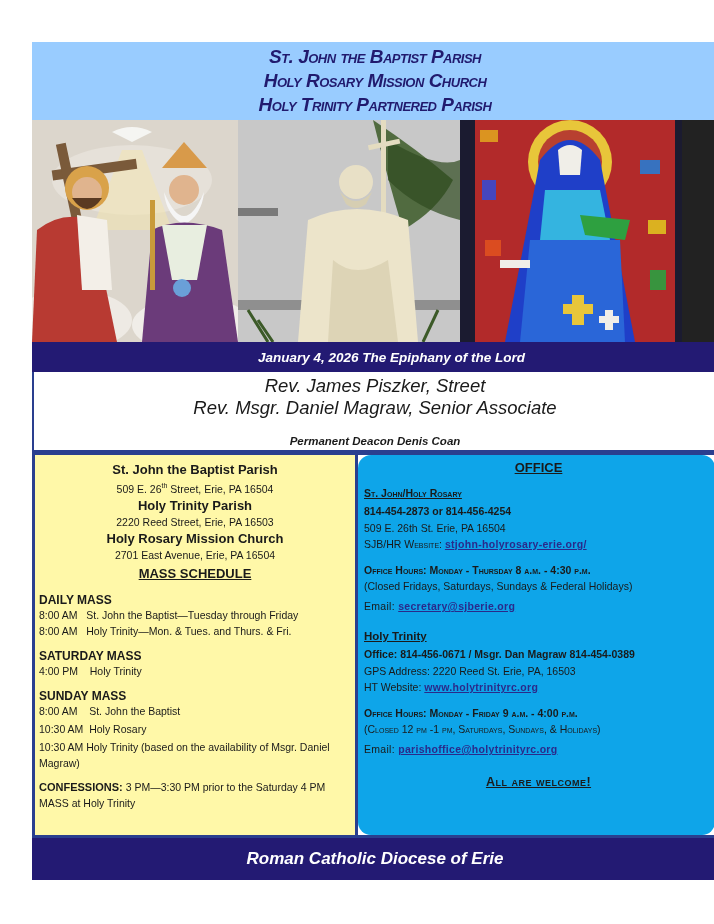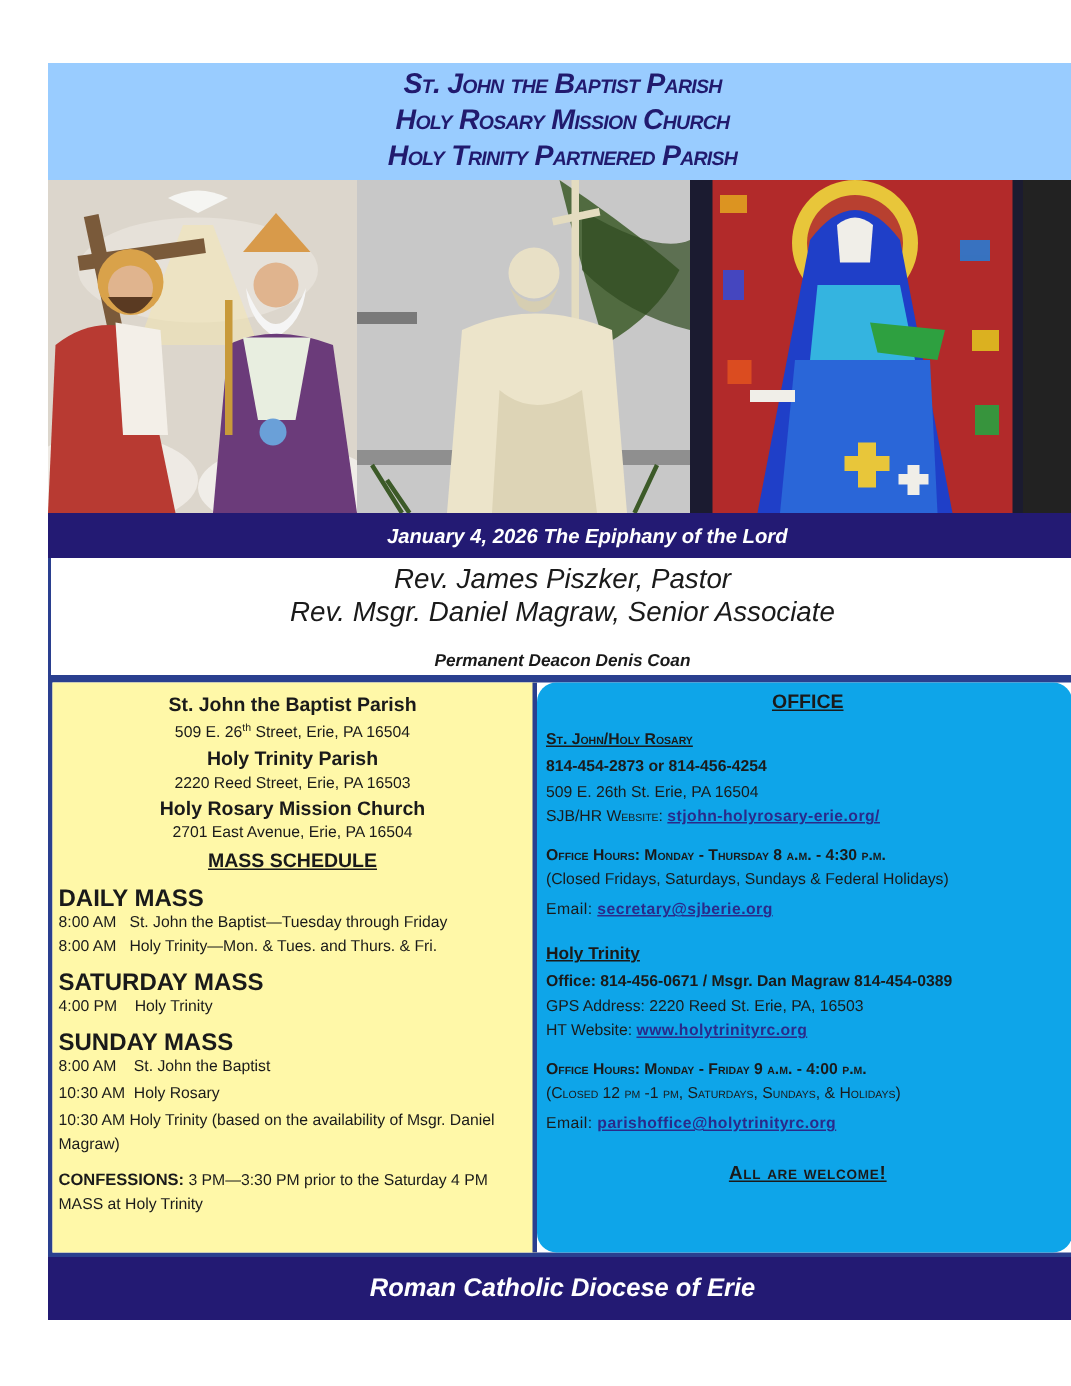--- a/index.html
+++ b/index.html
@@ -24,21 +24,21 @@
     .clergy .deacon { font-style: italic; font-weight: bold; font-size: 11.5px; margin-top: 16px; }
 
     .columns { display: flex; height: 386px; border: 3px solid #2a3f8f; border-top: 3px solid #2a3f8f; box-sizing: border-box; }
     .col-left { width: 323px; background: #fff8a8; border-right: 3px solid #2a3f8f; box-sizing: border-box; padding: 6px 4px 0 4px; color: #1a1a1a; font-size: 10.5px; }
     .col-right { flex: 1; background: #0ea5e9; padding: 4px 2px 0 6px; color: #1a1a1a; font-size: 10.5px; border-radius: 13px; }
 
     .center { text-align: center; }
     .parish-name { font-weight: bold; font-size: 13px; line-height: 17px; }
     .parish-addr { font-size: 10.5px; line-height: 16px; }
     .section-title { font-weight: bold; font-size: 13px; text-decoration: underline; margin-top: 2px; line-height: 18px; }
-    .mass-head { font-weight: bold; font-size: 16px; margin-top: 10px; line-height: 14px; }
+    .mass-head { font-weight: bold; font-size: 12px; margin-top: 10px; line-height: 14px; }
     .mass-line { font-size: 10.5px; line-height: 16px; white-space: pre; }
     .mass-line.wrap { white-space: normal; }
     .mass-gap { margin-top: 2px; }
     .conf { margin-top: 8px; font-size: 10.5px; line-height: 16px; }
     .conf b { font-weight: bold; font-size: 11px; }
 
     .office-title { font-weight: bold; font-size: 13px; text-decoration: underline; text-align: center; line-height: 18px; }
     .sub-head { font-weight: bold; font-size: 10.5px; text-decoration: underline; font-variant: small-caps; margin-top: 8px; line-height: 16px; }
     .sub-head.ht { font-variant: normal; font-size: 11.5px; margin-top: 14px; }
     .bold-line { font-weight: bold; font-size: 10.5px; line-height: 17px; margin-top: 2px; }
@@ -127,21 +127,21 @@
         <rect x="40" y="140" width="30" height="8" fill="#f0eee8"></rect>
         <rect x="145" y="190" width="8" height="20" fill="#f0eee8"></rect>
         <rect x="139" y="196" width="20" height="7" fill="#f0eee8"></rect>
       </svg>
     </div>
   </div>
 
   <div class="date-banner">January 4, 2026  The Epiphany of the Lord</div>
 
   <div class="clergy">
-    <div class="pastor">Rev. James Piszker, Pastor</div>
+    <div class="pastor">Rev. James Piszker, Street</div>
     <div class="assoc">Rev. Msgr. Daniel Magraw, Senior Associate</div>
     <div class="deacon">Permanent Deacon Denis Coan</div>
   </div>
 
   <div class="columns">
     <div class="col-left">
       <div class="center">
         <div class="parish-name">St. John the Baptist Parish</div>
         <div class="parish-addr"><span>509 E. 26</span><sup style="font-size:7px">th</sup><span> Street, Erie,  PA  16504</span></div>
         <div class="parish-name">Holy Trinity Parish</div>

